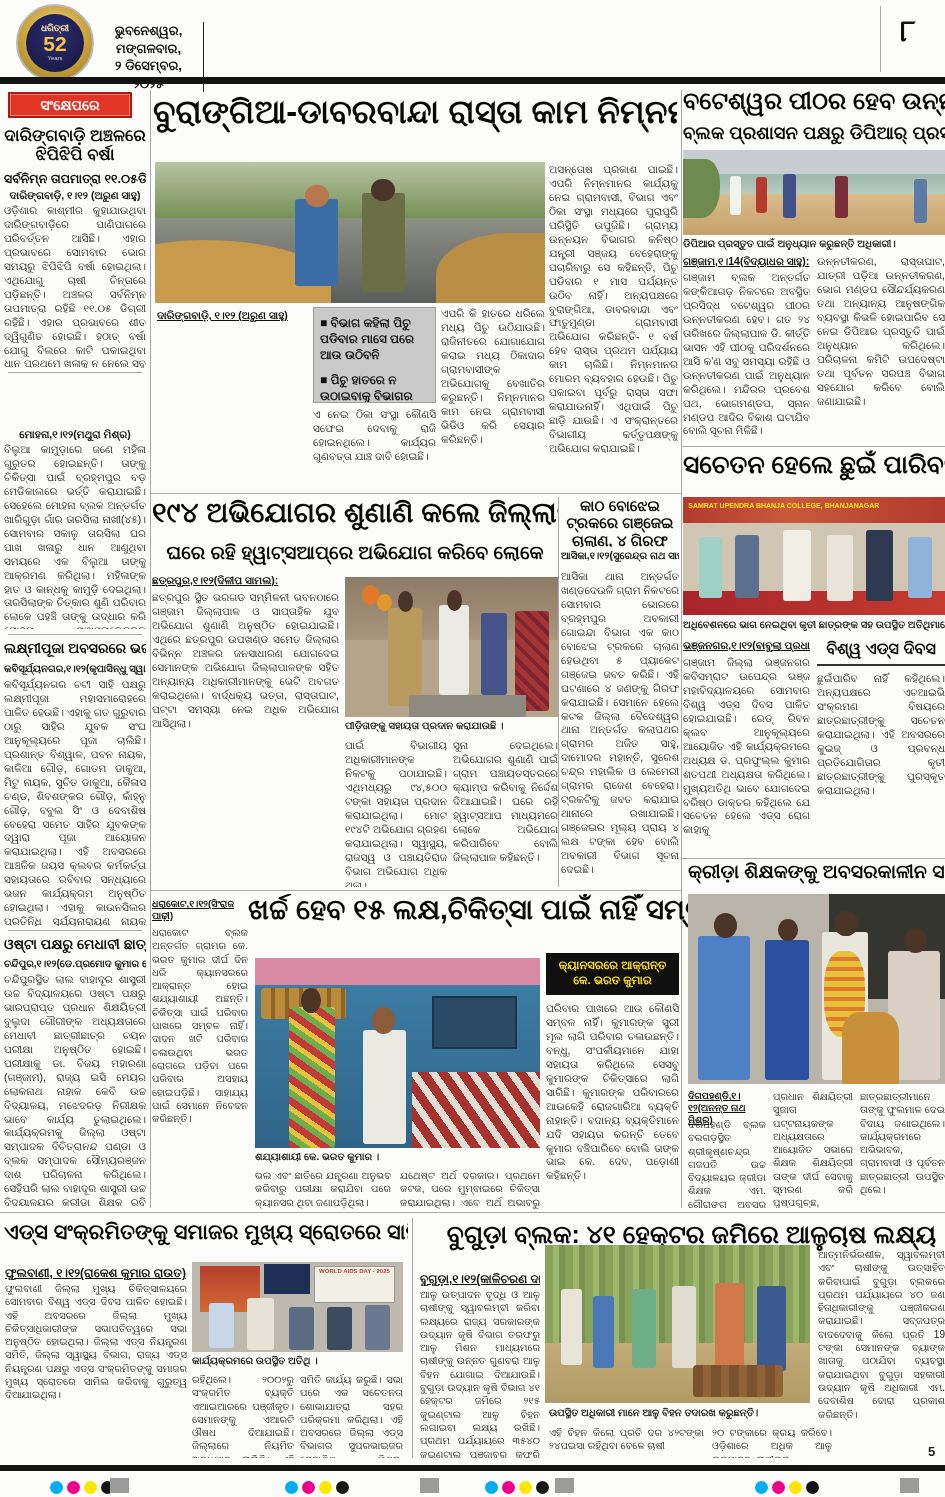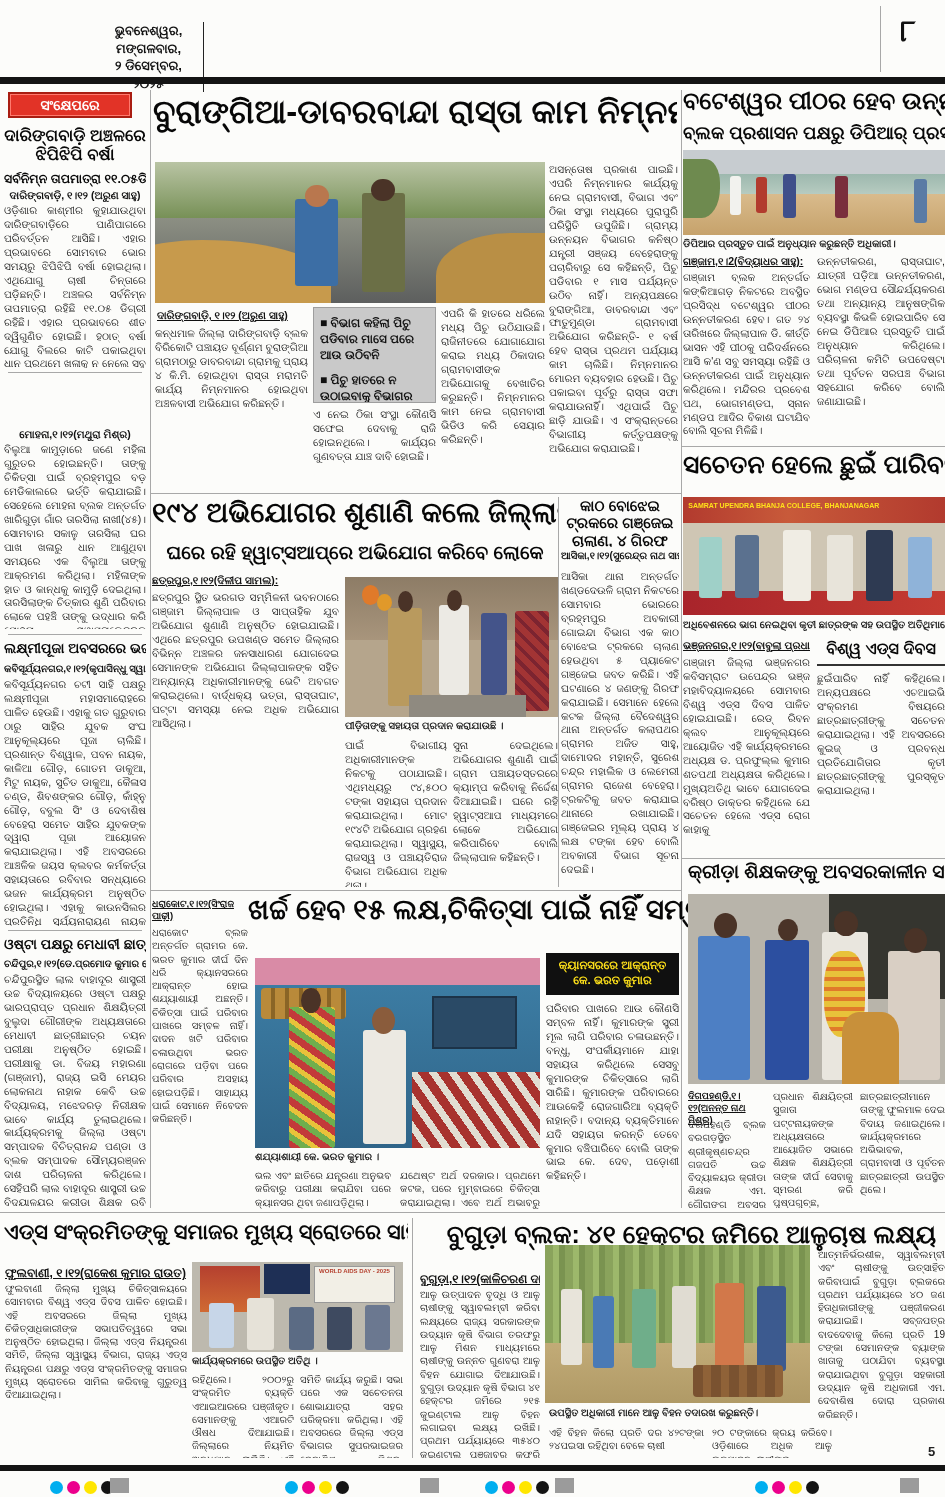--- a/index.html
+++ b/index.html
@@ -32,20 +32,29 @@
   .regdot{width:13px;height:13px;border-radius:50%;display:inline-block;margin-right:4px;vertical-align:middle}
   .reggray{width:19px;height:15px;background:#9b9b9b;display:inline-block}
   .fig{position:absolute;border-radius:3px}
   .head{position:absolute;border-radius:50%;background:#4a3327}
 </style>
 </head>
 <body>
 
 <div class="page">
 
+  <div class="abs" style="left:16px;top:4px">
+    <div class="logo-outer">
+      <div class="logo-inner">
+        <div class="t1">ଧରିତ୍ରୀ</div>
+        <div class="t2">52</div>
+        <div class="t3">Years</div>
+      </div>
+    </div>
+  </div>
   <div class="abs mastdate" style="left:104px;top:22px;width:100px">
     <div>ଭୁବନେଶ୍ୱର, ମଙ୍ଗଳବାର,</div>
     <div>୨ ଡିସେମ୍ବର, ୨୦୨୫</div>
   </div>
   <div class="abs vline" style="left:880px;top:6px;height:66px"></div>
   <div class="abs pageno" style="left:900px;top:14px">୮</div>
   <div class="abs blackbar" style="left:0;top:77px;width:945px;height:7px"></div>
 
   <div class="abs vline" style="left:150px;top:90px;height:1118px"></div>
   <div class="abs vline" style="left:681px;top:90px;height:1118px"></div>
@@ -85,21 +94,20 @@
     <div class="ph" style="left:0;top:40%;width:100%;height:60%;background:linear-gradient(#8c8f83,#5d5f5e)"></div>
     <div class="ph" style="left:-10%;top:55%;width:55%;height:50%;background:#c79a4c;border-radius:40% 60% 0 0"></div>
     <div class="ph" style="left:72%;top:50%;width:35%;height:55%;background:#b98f45;border-radius:55% 0 0 0"></div>
     <div class="fig" style="left:36%;top:26%;width:11%;height:62%;background:#3c6ea5"></div>
     <div class="head" style="left:38.5%;top:16%;width:6%;height:16%;background:#b9774e"></div>
     <div class="fig" style="left:53%;top:22%;width:11%;height:70%;background:#6b6f46"></div>
     <div class="head" style="left:55.5%;top:12%;width:6%;height:16%"></div>
   </div>
 
   <div class="abs dl u" style="left:157px;top:309px;width:152px">ଦାରିଙ୍ଗବାଡ଼ି, ୧।୧୨ (ଅରୁଣ ସାହୁ)</div>
-  <div class="abs bt" style="left:155px;top:327px;width:153px;height:160px">କନ୍ଧମାଳ ଜିଲ୍ଲା ଦାରିଙ୍ଗବାଡ଼ି ବ୍ଲକ ବିରିକୋଟି ପଞ୍ଚାୟତ ବୂର୍ଣ୍ଣମ ବୁରାଙ୍ଗିଆ ଗ୍ରାମଠାରୁ ଡାବରବାନ୍ଦା ଗ୍ରାମକୁ ପ୍ରାୟ ୪ କି.ମି. ହୋଇଥିବା ରାସ୍ତା ମରାମତି କାର୍ଯ୍ୟ ନିମ୍ନମାନର ହୋଇଥିବା ଅଞ୍ଚଳବାସୀ ଅଭିଯୋଗ କରିଛନ୍ତି।</div>
 
   <div class="abs bulletbox" style="left:313px;top:307px;width:123px;height:96px">
     <div>■ ବିଭାଗ କହିଲା ପିଚୁ ପଡିବାର ମାସେ ପରେ ଆଉ ଉଠିବନି</div>
     <div>■ ପିଚୁ ହାତରେ ନ ଉଠାଇବାକୁ ବିଭାଗର ନିବେଦନ</div>
   </div>
   <div class="abs bt" style="left:313px;top:408px;width:123px;height:80px">ଏ ନେଇ ଠିକା ସଂସ୍ଥା କୌଣସି ସଫେଇ ଦେବାକୁ ରାଜି ହୋଇନଥିଲେ। କାର୍ଯ୍ୟର ଗୁଣବତ୍ତା ଯାଞ୍ଚ ଦାବି ହୋଇଛି।</div>
 
   <div class="abs bt" style="left:441px;top:307px;width:104px;height:181px">ଏପରି କି ହାତରେ ଧରିଲେ ମଧ୍ୟ ପିଚୁ ଉଠିଯାଉଛି। ରାଜିନୀତରେ ଯୋଗାଯୋଗ କରାଇ ମଧ୍ୟ ଠିକାଦାର ଗ୍ରାମବାସୀଙ୍କ ଅଭିଯୋଗକୁ ବେଖାତିର କରୁଛନ୍ତି। ନିମ୍ନମାନର କାମ ନେଇ ଗ୍ରାମବାସୀ ଭିଡିଓ କରି ସେୟାର କରିଛନ୍ତି।</div>
   <div class="abs bt" style="left:549px;top:163px;width:129px;height:326px">ଅସନ୍ତୋଷ ପ୍ରକାଶ ପାଇଛି। ଏପରି ନିମ୍ନମାନର କାର୍ଯ୍ୟକୁ ନେଇ ଗ୍ରାମବାସୀ, ବିଭାଗ ଏବଂ ଠିକା ସଂସ୍ଥା ମଧ୍ୟରେ ପୁରାପୁରି ପରିସ୍ଥିତି ଉପୁଜିଛି। ଗ୍ରାମ୍ୟ ଉନ୍ନୟନ ବିଭାଗର କନିଷ୍ଠ ଯନ୍ତ୍ରୀ ସଞ୍ଜୟ ବେହେରାଙ୍କୁ ପଚାରିବାରୁ ସେ କହିଛନ୍ତି, ପିଚୁ ପଡିବାର ୧ ମାସ ପର୍ଯ୍ୟନ୍ତ ଉଠିବ ନାହିଁ। ଅନ୍ୟପକ୍ଷରେ ବୁରାଙ୍ଗିଆ, ଡାବରବାନ୍ଦା ଏବଂ ଫାତୁମୁଣ୍ଡା ଗ୍ରାମବାସୀ ଅଭିଯୋଗ କରିଛନ୍ତି- ୧ ବର୍ଷ ହେବ ରାସ୍ତା ପ୍ରଥମ ପର୍ଯ୍ୟାୟ କାମ ଚାଲିଛି। ନିମ୍ନମାନର ମୋରମ ବ୍ୟବହାର ହେଉଛି। ପିଚୁ ପକାଇବା ପୂର୍ବରୁ ରାସ୍ତା ସଫା କରାଯାଉନାହିଁ। ଏଥିପାଇଁ ପିଚୁ ଛାଡ଼ି ଯାଉଛି। ଏ ସଂକ୍ରାନ୍ତରେ ବିଭାଗୀୟ କର୍ତ୍ତୃପକ୍ଷଙ୍କୁ ଅଭିଯୋଗ କରାଯାଇଛି।</div>
 
@@ -112,21 +120,21 @@
     <div class="ph" style="left:0;top:52%;width:100%;height:48%;background:linear-gradient(#d9bb8c,#c6a26b)"></div>
     <div class="ph" style="left:0;top:10%;width:14%;height:70%;background:#6e8a4f;border-radius:0 40% 50% 0"></div>
     <div class="fig" style="left:18%;top:30%;width:4%;height:46%;background:#f2f2ee"></div>
     <div class="fig" style="left:28%;top:32%;width:4%;height:42%;background:#b23b2e"></div>
     <div class="fig" style="left:38%;top:28%;width:5%;height:52%;background:#3f4f8a"></div>
     <div class="fig" style="left:58%;top:30%;width:5%;height:50%;background:#7a2e3c"></div>
     <div class="fig" style="left:88%;top:34%;width:5%;height:52%;background:#5a7ba5"></div>
   </div>
   <div class="abs cap" style="left:683px;top:238px;width:262px">ଡିପିଆର ପ୍ରସ୍ତୁତ ପାଇଁ ଅନୁଧ୍ୟାନ କରୁଛନ୍ତି ଅଧିକାରୀ।</div>
 
-  <div class="abs dl u" style="left:683px;top:255px;width:127px">ଗଞ୍ଜାମ,୧।2(ବିଦ୍ୟାଧର ସାହୁ):</div>
+  <div class="abs dl u" style="left:683px;top:255px;width:127px">ଗଞ୍ଜାମ,୧।14(ବିଦ୍ୟାଧର ସାହୁ):</div>
   <div class="abs bt" style="left:683px;top:271px;width:127px;height:172px">ଗଞ୍ଜାମ ବ୍ଲକ ଅନ୍ତର୍ଗତ କଙ୍କିଆଗଡ଼ ନିକଟରେ ଅବସ୍ଥିତ ପ୍ରସିଦ୍ଧ ବଟେଶ୍ୱର ପୀଠର ଉନ୍ନତୀକରଣ ହେବ। ଗତ ୨୪ ତାରିଖରେ ଜିଲ୍ଲାପାଳ ଡି. କୀର୍ତ୍ତି ଭାସନ ଏହି ପୀଠକୁ ପରିଦର୍ଶନରେ ଆସି କ'ଣ ସବୁ ସମସ୍ୟା ରହିଛି ଓ ଉନ୍ନତୀକରଣ ପାଇଁ ଅନୁଧ୍ୟାନ କରିଥିଲେ। ମନ୍ଦିରର ପ୍ରବେଶ ପଥ, ଭୋଗମଣ୍ଡପ, ସ୍ନାନ ମଣ୍ଡପ ଆଦିର ବିକାଶ ଘଟାଯିବ ବୋଲି ସୂଚନା ମିଳିଛି।</div>
   <div class="abs bt" style="left:817px;top:255px;width:128px;height:188px">ଉନ୍ନତୀକରଣ, ରାସ୍ତାଘାଟ, ଯାତ୍ରୀ ପଡ଼ିଆ ଉନ୍ନତୀକରଣ, ଭୋଗ ମଣ୍ଡପ ସୌନ୍ଦର୍ଯ୍ୟକରଣ ତଥା ଅନ୍ୟାନ୍ୟ ଆନୁଷଙ୍ଗିକ ବ୍ୟବସ୍ଥା କିଭଳି ହୋଇପାରିବ ସେ ନେଇ ଡିପିଆର ପ୍ରସ୍ତୁତି ପାଇଁ ଅନୁଧ୍ୟାନ କରିଥିଲେ। ପରିଚାଳନା କମିଟି ଉପଦେଷ୍ଟା ତଥା ପୂର୍ବତନ ସରପଞ୍ଚ ବିଭାଗ ସହଯୋଗ କରିବେ ବୋଲି ଜଣାଯାଇଛି।</div>
 
   <div class="abs hl" style="left:152px;top:497px;width:406px;height:43px;font-size:28px">୧୯୪ ଅଭିଯୋଗର ଶୁଣାଣି କଲେ ଜିଲ୍ଲାପାଳ</div>
   <div class="abs hl" style="left:152px;top:542px;width:406px;height:27px;font-size:19px">ଘରେ ରହି ହ୍ୱାଟ୍ସଆପ୍‌ରେ ଅଭିଯୋଗ କରିବେ ଲୋକେ</div>
 
   <div class="abs dl u" style="left:152px;top:574px;width:190px">ଛତ୍ରପୁର,୧।୧୨(ଦିଳୀପ ସାମଲ):</div>
   <div class="abs bt" style="left:152px;top:591px;width:187px;height:296px">ଛତ୍ରପୁର ସ୍ଥିତ ଭରଗଡ ସମ୍ମିଳନୀ ଭବନଠାରେ ଗଞ୍ଜାମ ଜିଲ୍ଲାପାଳ ଓ ସାପ୍ତାହିକ ଯୁବ ଅଭିଯୋଗ ଶୁଣାଣି ଅନୁଷ୍ଠିତ ହୋଇଯାଇଛି। ଏଥିରେ ଛତ୍ରପୁର ଉପଖଣ୍ଡ ସମେତ ଜିଲ୍ଲାର ବିଭିନ୍ନ ଅଞ୍ଚଳର ଜନସାଧାରଣ ଯୋଗଦେଇ ସେମାନଙ୍କ ଅଭିଯୋଗ ଜିଲ୍ଲାପାଳଙ୍କ ସହିତ ଅନ୍ୟାନ୍ୟ ଅଧିକାରୀମାନଙ୍କୁ ଭେଟି ଅବଗତ କରାଇଥିଲେ। ବାର୍ଦ୍ଧକ୍ୟ ଭତ୍ତା, ରାସ୍ତାଘାଟ, ପଟ୍ଟା ସମସ୍ୟା ନେଇ ଅଧିକ ଅଭିଯୋଗ ଆସିଥିଲା।</div>
 
   <div class="abs photo" style="left:345px;top:577px;width:213px;height:140px">

